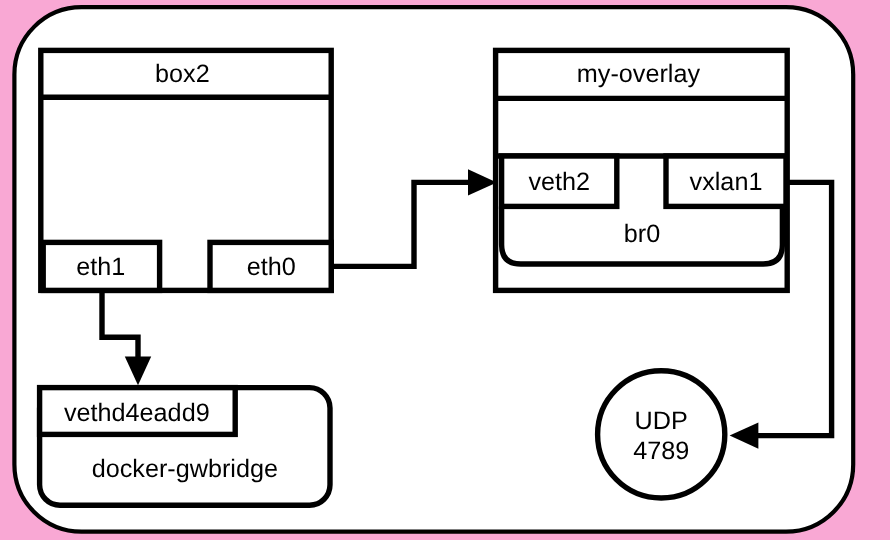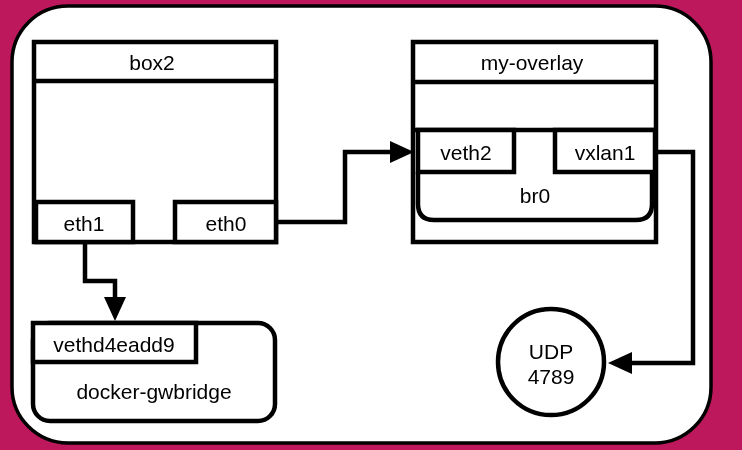--- a/index.html
+++ b/index.html
@@ -8,21 +8,21 @@
     background: #ffffff;
     width: 742px;
     height: 450px;
     overflow: hidden;
     font-family: "Liberation Sans", sans-serif;
   }
   .canvas {
     position: relative;
     width: 742px;
     height: 450px;
-    background: #be185d;
+    background: #f9a8d4;
   }
   svg { display: block; }
   .shape {
     fill: #ffffff;
     stroke: #000000;
     stroke-width: 4.5;
   }
   .shape-thin { fill: #ffffff; stroke: #000000; stroke-width: 3.5; }
   .wire { fill: none; stroke: #000000; stroke-width: 4.5; }
   .openpath { fill: none; stroke: #000000; stroke-width: 4.5; }

